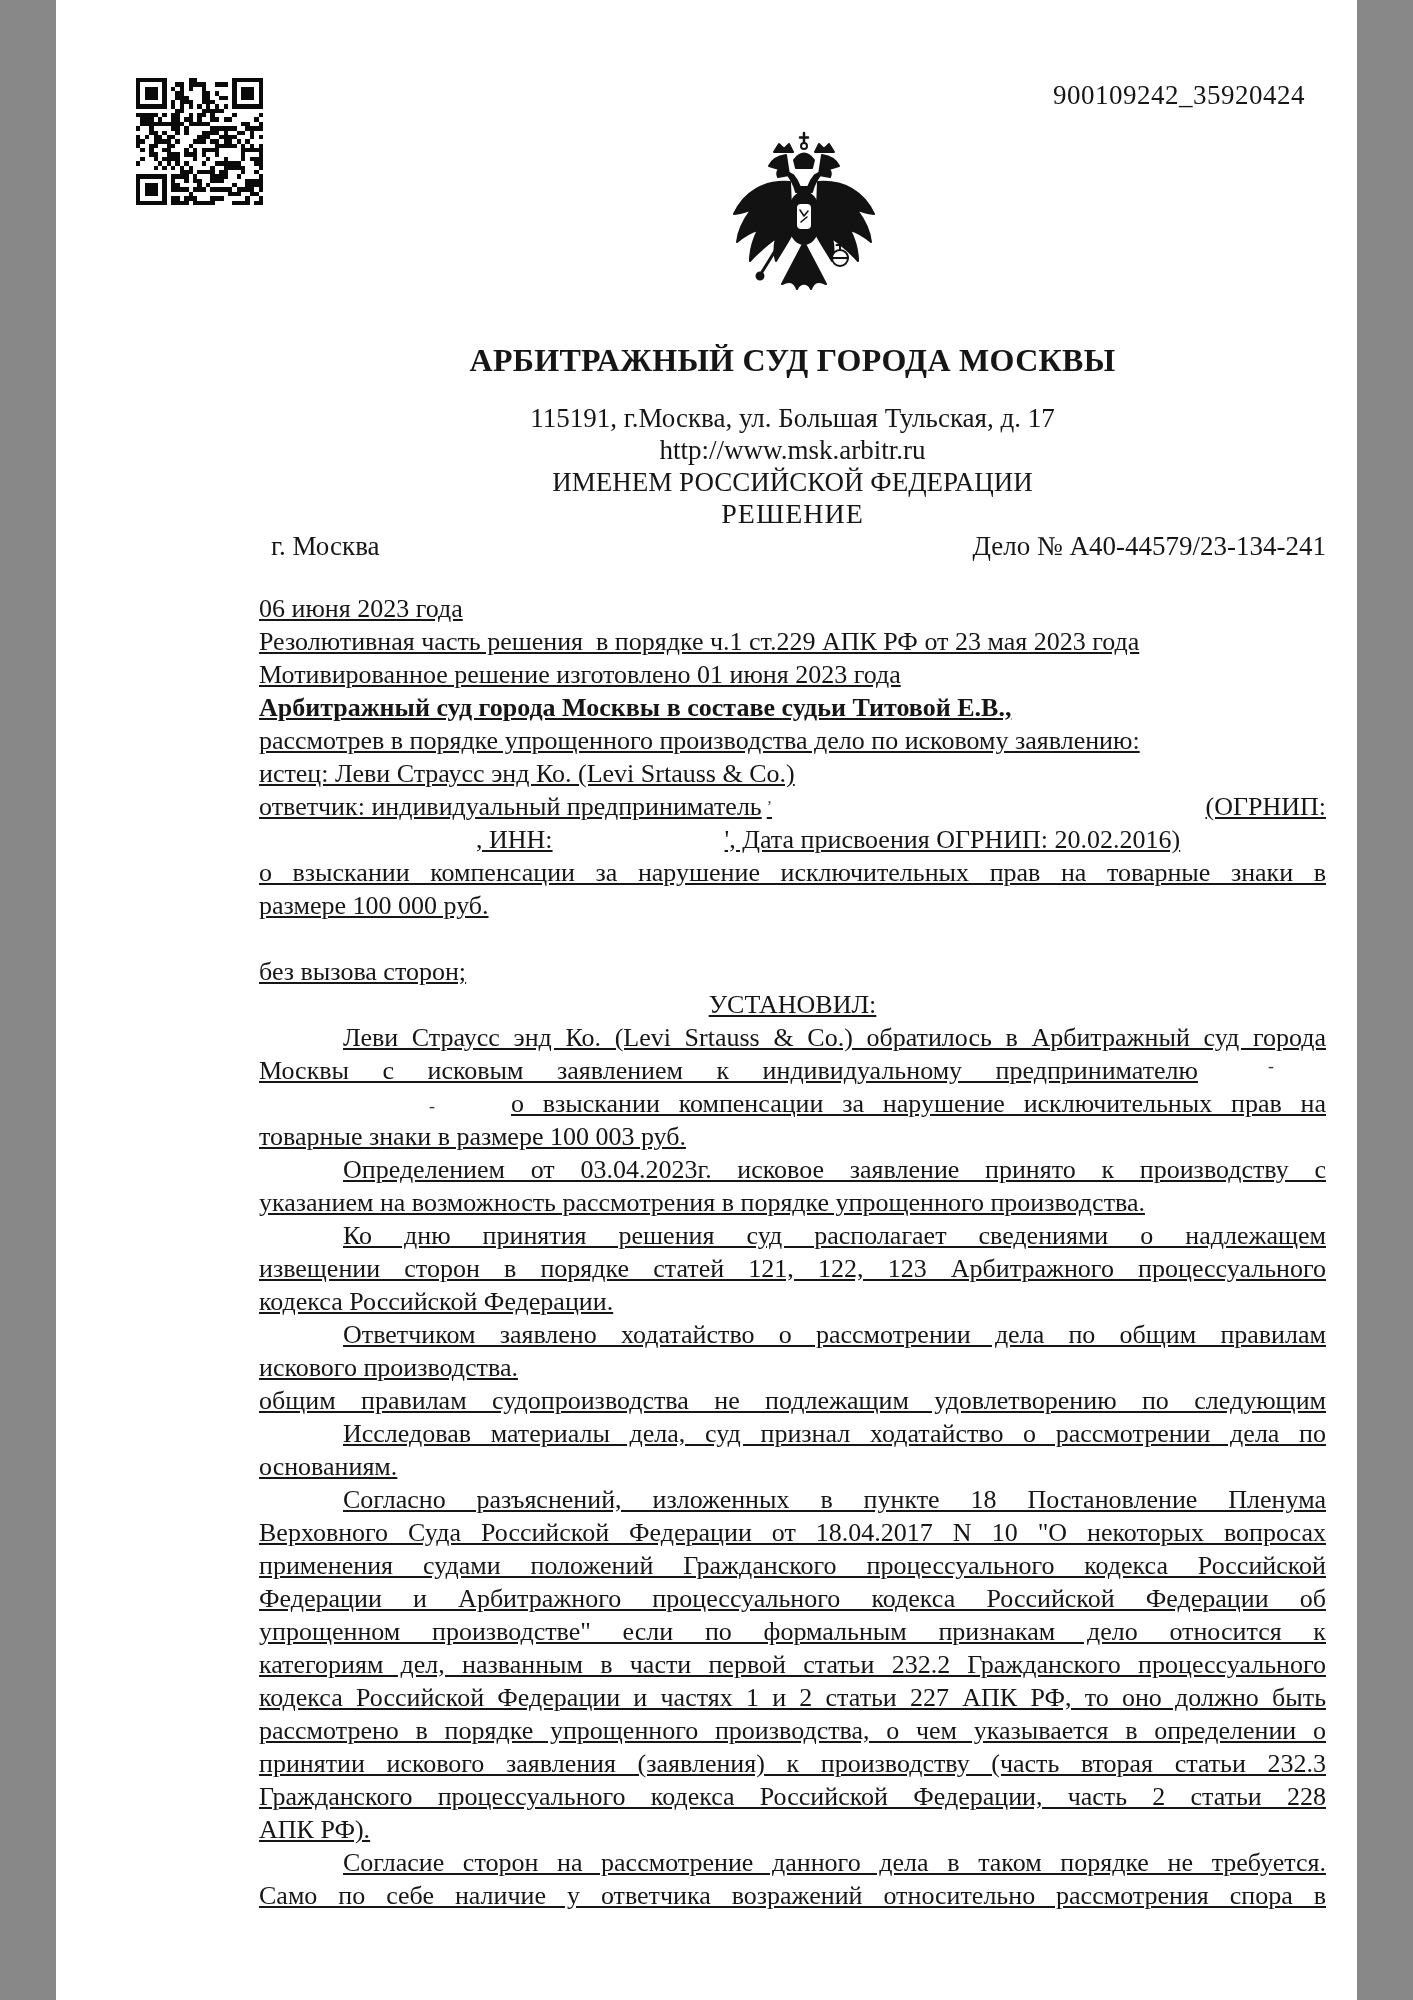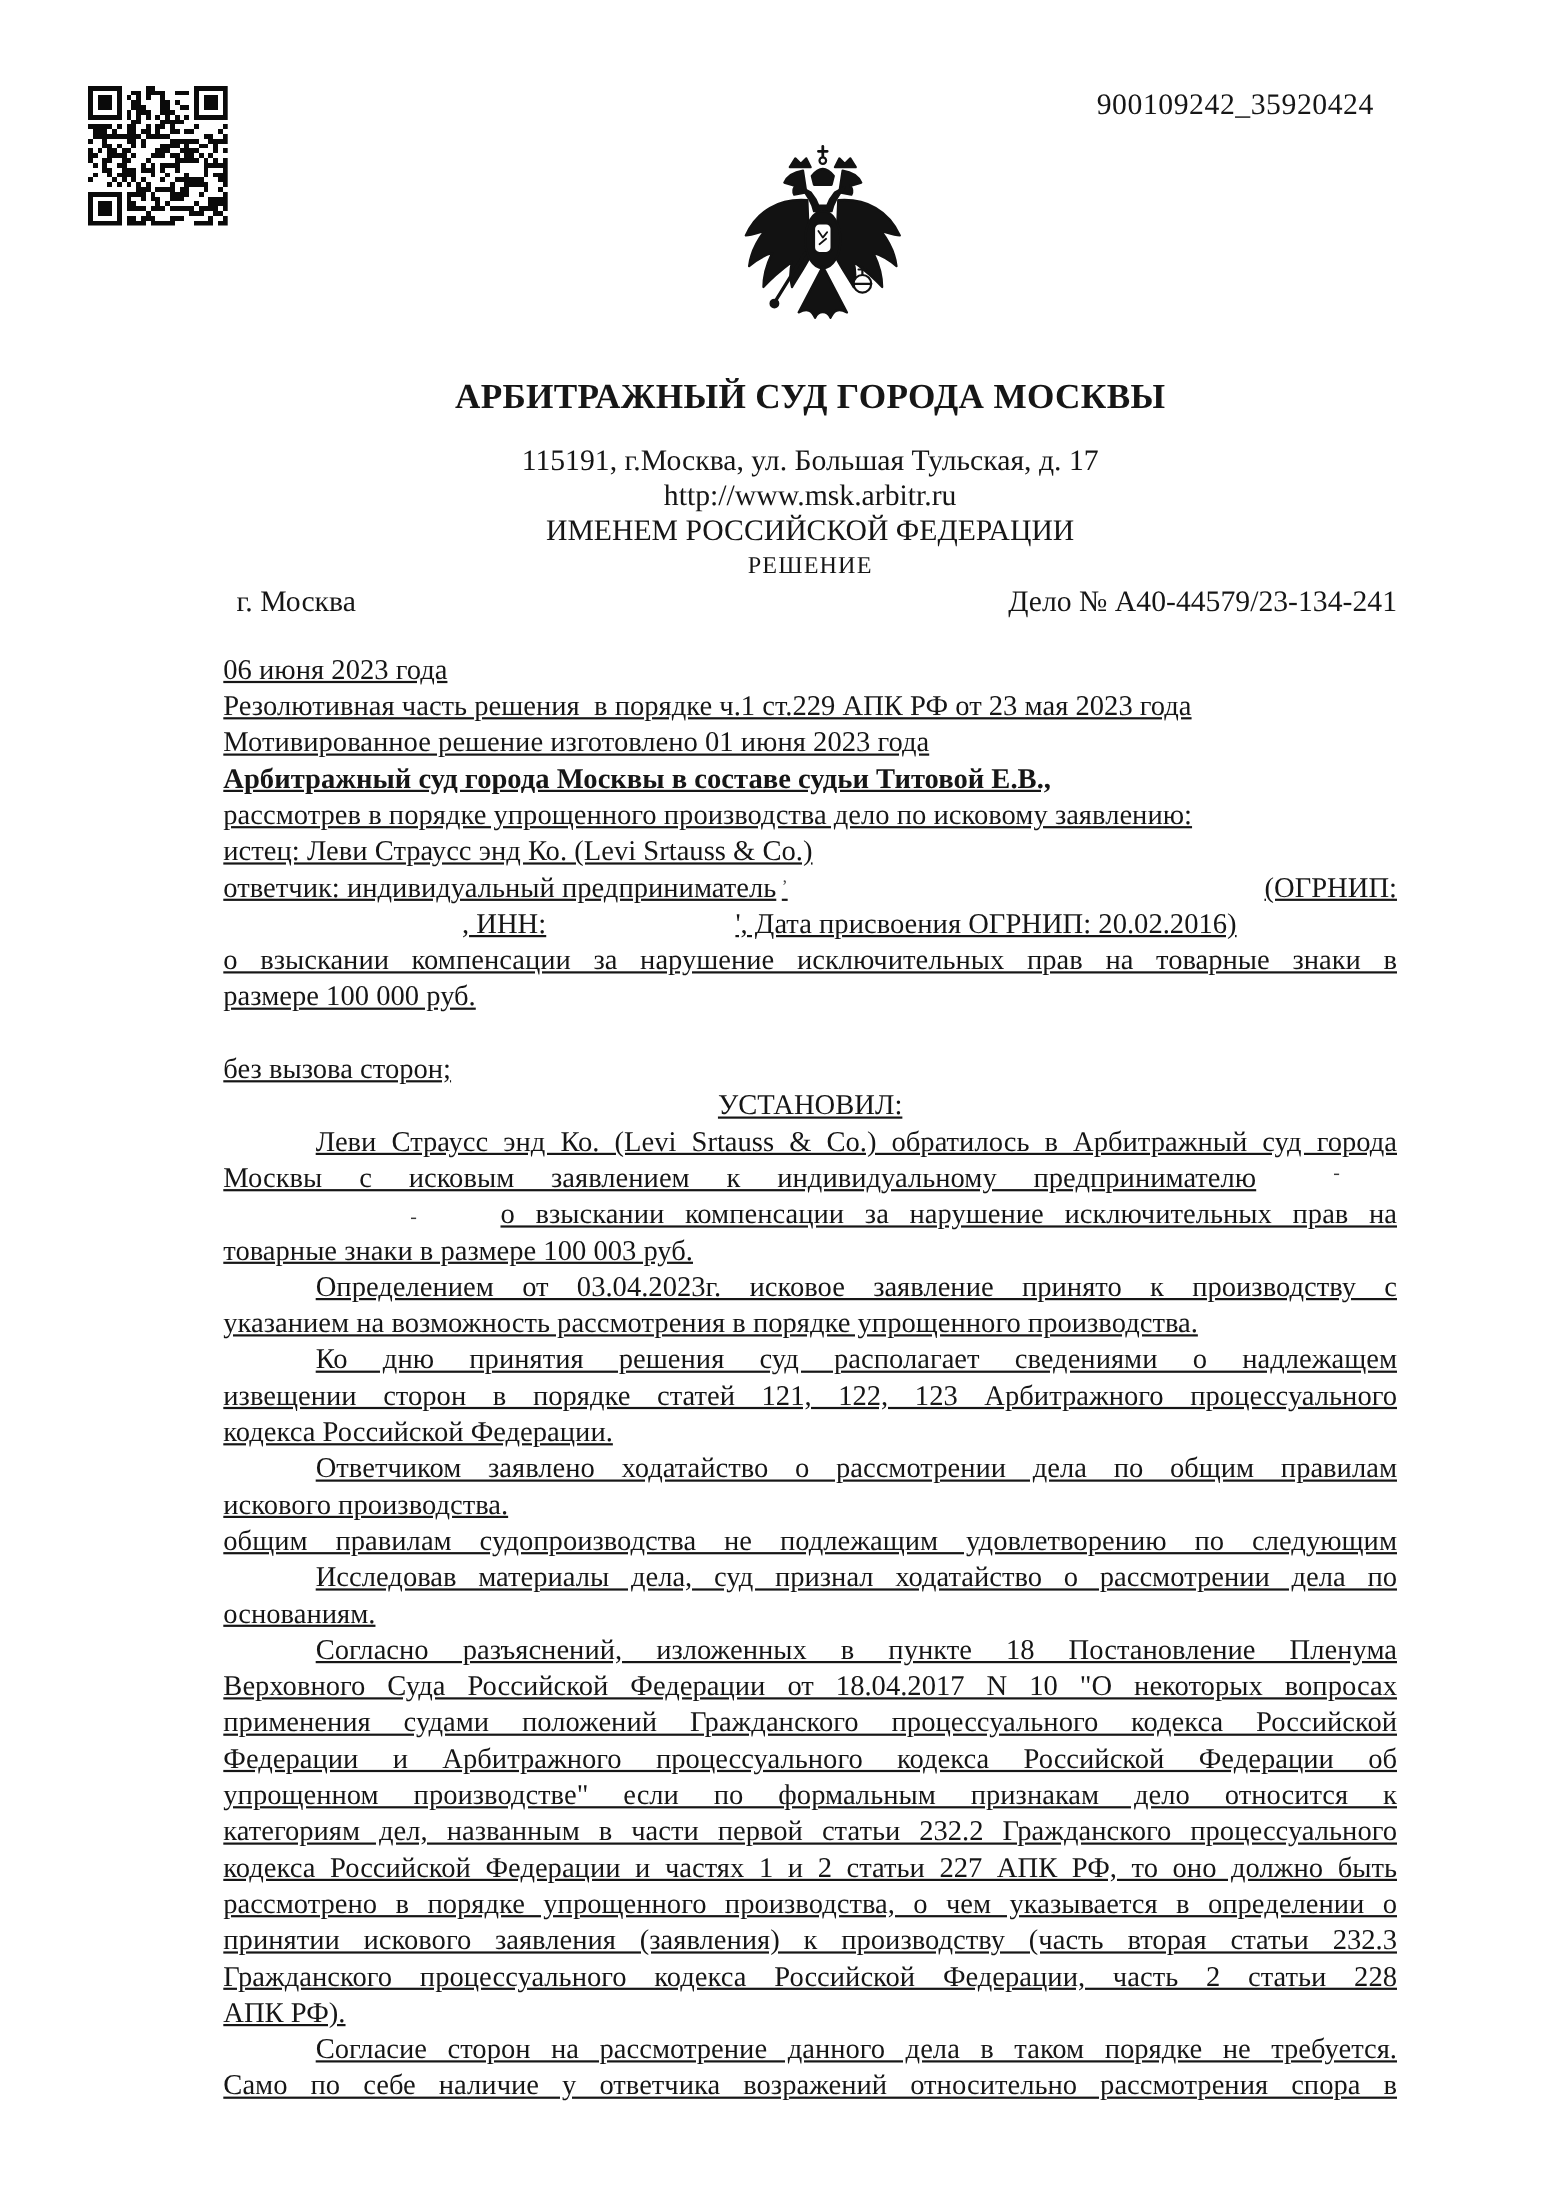--- a/index.html
+++ b/index.html
@@ -1,31 +1,31 @@
 <!DOCTYPE html>
 <html><head>
 <meta charset="utf-8">
 <style>
   html,body{margin:0;padding:0;background:#888;}
   .sheet{
-    position:relative;width:1413px;height:2000px;margin:0 auto;
+    position:relative;width:1301px;height:2000px;margin:0 auto;
     background:#ffffff;color:#161616;overflow:hidden;
     font-family:"Liberation Serif","DejaVu Serif",serif;
   }
   .docnum{position:absolute;top:80px;left:997px;font-size:27px;letter-spacing:.5px;white-space:nowrap;}
   .qr{position:absolute;top:78px;left:80px;width:127px;height:127px;}
   .qr svg{shape-rendering:crispEdges;}
   .emblem{position:absolute;top:130px;left:668px;width:160px;height:172px;}
   .content{position:absolute;top:340px;left:203px;width:1067px;font-size:26px;line-height:33px;}
   .hdr{text-align:center;}
   .court{font-weight:bold;font-size:32px;line-height:40px;letter-spacing:.3px;}
   .addr{font-size:27px;line-height:32px;margin-top:22px;}
   .site{font-size:27px;line-height:32px;}
   .inname{font-size:27px;line-height:32px;}
-  .dtype{font-size:22px;line-height:32px;letter-spacing:1px;}
+  .dtype{font-size:28px;line-height:32px;letter-spacing:1px;}
   .cityrow{display:flex;justify-content:space-between;font-size:27px;line-height:32px;}
   .cityrow .city{padding-left:12px;}
   .bodylines{margin-top:30px;text-decoration:underline;}
   .line{min-height:33px;}
   .j{text-align:justify;text-align-last:justify;}
   .c{text-align:center;}
   .b{font-weight:bold;}
   .ind{text-indent:84px;}
   .blank{height:33px;}
   .split{display:flex;justify-content:space-between;}

